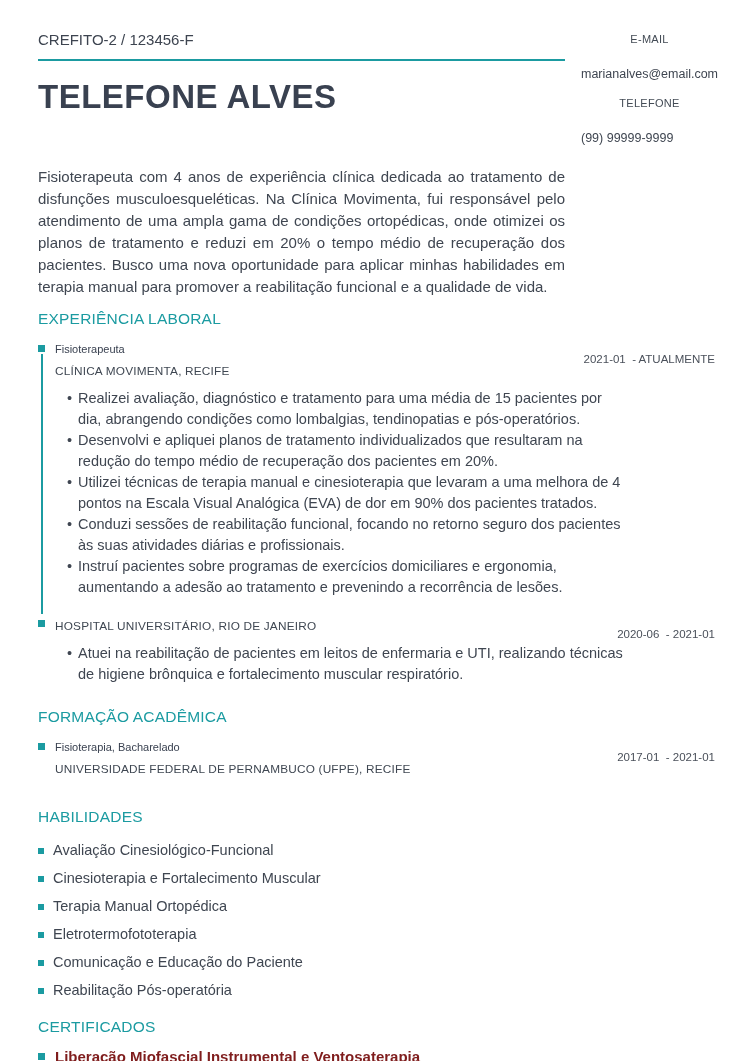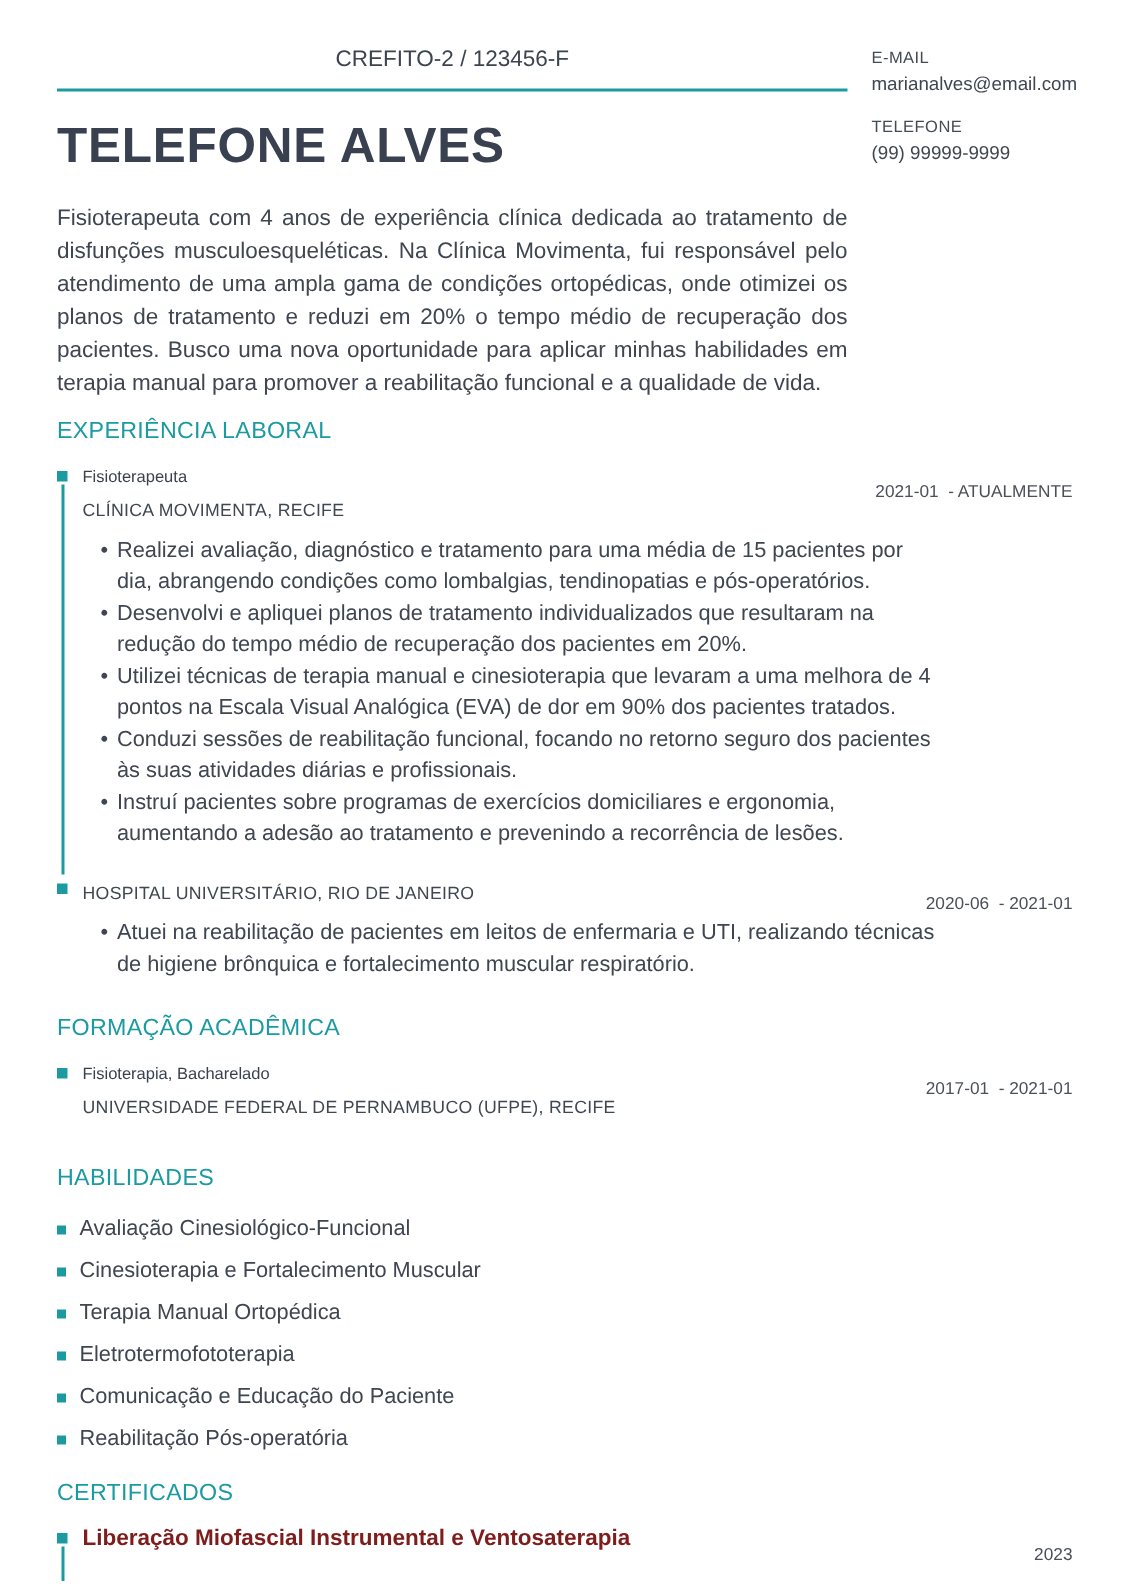--- a/index.html
+++ b/index.html
@@ -20,21 +20,21 @@
     overflow: hidden;
   }
 
   
   .header {
     display: flex;
     gap: 16px;
   }
   .header-left { width: 527px; flex: 0 0 527px; }
   .crefito {
-    text-align: center;
+    text-align: left;
     font-size: 15px;
     line-height: 20px;
     color: #3d4450;
     padding-bottom: 9px;
     border-bottom: 2px solid #1b9ba1;
   }
   .name {
     margin: 17px 0 0 0;
     font-size: 33px;
     line-height: 38px;
@@ -42,25 +42,26 @@
     letter-spacing: 0.5px;
     color: #394150;
   }
   .header-right { flex: 1; padding-top: 2px; }
   .contact-group + .contact-group { margin-top: 13px; }
   .contact-label {
     font-size: 11px;
     line-height: 14px;
     letter-spacing: 0.3px;
     color: #434b55;
+    text-align: center;
   }
   .contact-value {
     font-size: 12.5px;
     line-height: 17px;
-    margin-top: 2px;
+    margin-top: 20px;
     color: #3f4651;
   }
 
   
   .summary {
     width: 527px;
     margin: 19px 0 0 0;
     font-size: 15px;
     line-height: 22px;
     text-align: justify;

